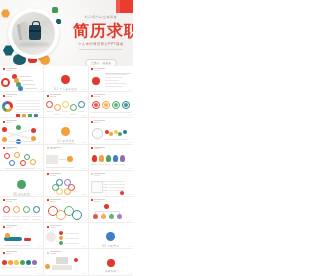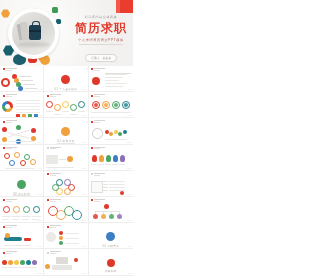--- a/index.html
+++ b/index.html
@@ -76,21 +76,21 @@
 
   
   .cover-text{
     position:absolute;right:4px;top:16px;width:56px;text-align:center;
   }
   .c-kicker{
     font-size:3.1px;letter-spacing:.5px;color:#9a9794;line-height:1.2;
     white-space:nowrap;
   }
   .c-title{
-    font-size:12px;font-weight:bold;color:#e0392b;letter-spacing:1px;
+    font-size:16px;font-weight:bold;color:#e0392b;letter-spacing:1px;
     line-height:1.15;margin-top:2px;white-space:nowrap;
   }
   .c-sub{
     font-size:3.2px;color:#b3564f;letter-spacing:.6px;margin-top:2px;
     white-space:nowrap;
   }
   .c-divider{
     width:44px;height:1px;background:#dcd9d6;margin:2.5px auto 0;
   }
   .c-pill{

